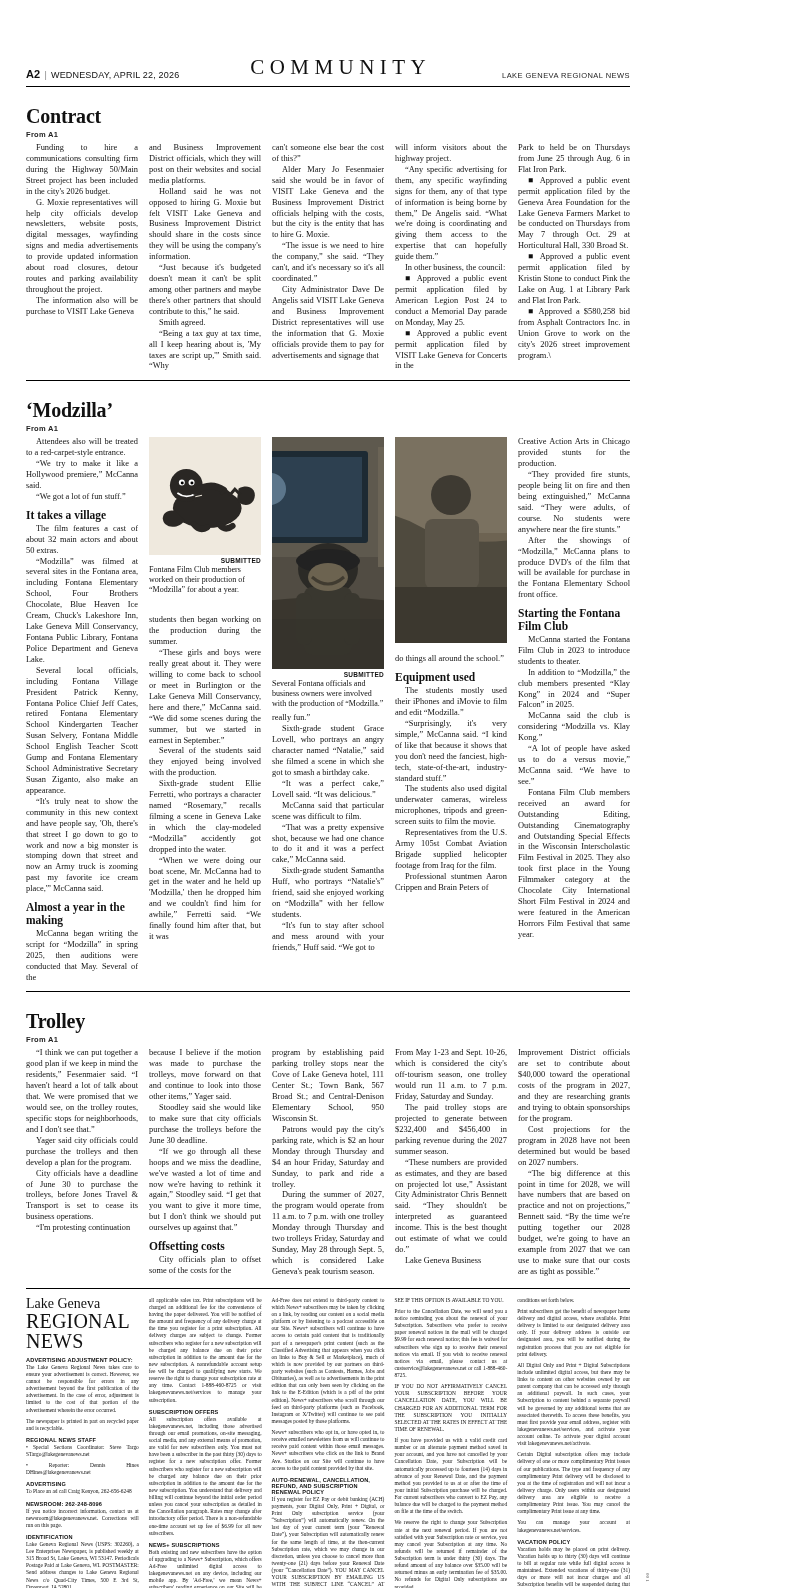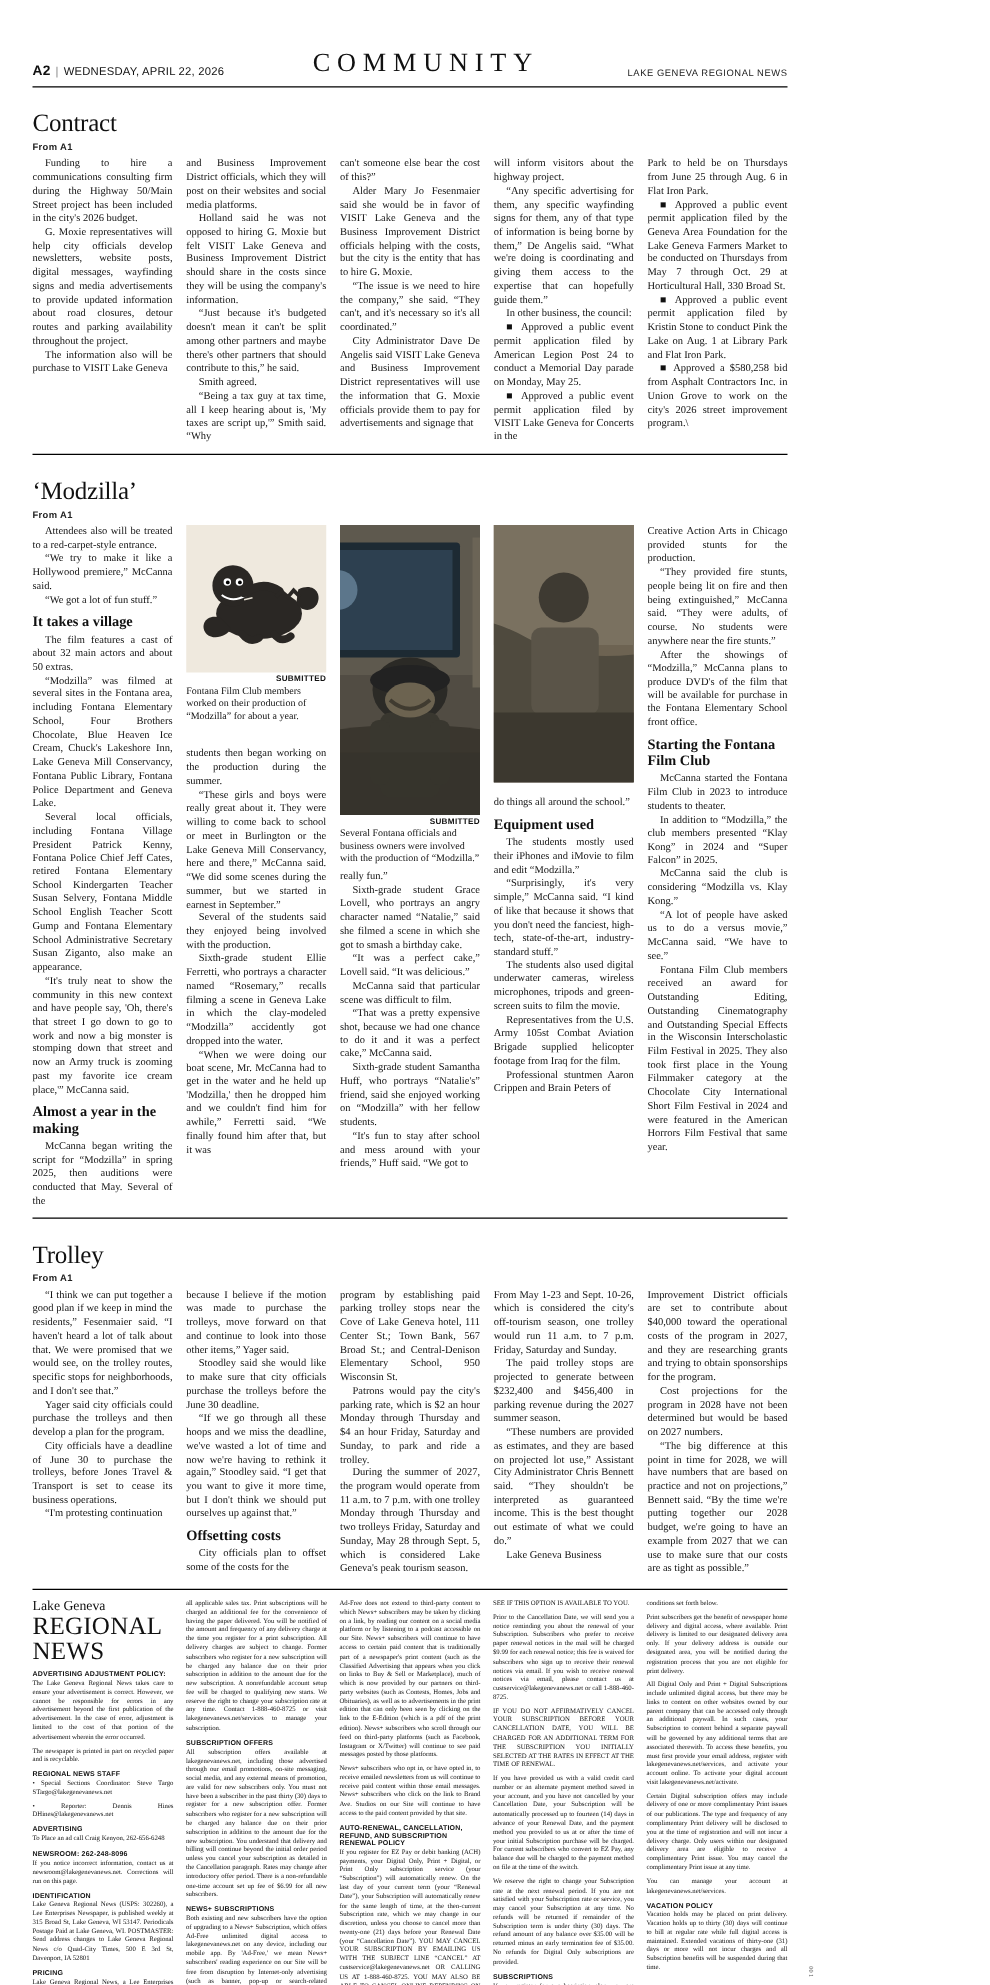--- a/index.html
+++ b/index.html
@@ -4,38 +4,38 @@
 <style>
   * { box-sizing: border-box; }
   html, body { margin:0; padding:0; }
   body {
     width: 792px;
     height: 1588px;
     background: #ffffff;
     font-family: "Liberation Serif", serif;
     color: #111;
   }
-  .page { position: relative; width: 656px; height: 1588px; padding: 0 26px; }
+  .page { position: relative; width: 656px; height: 1588px; padding: 17px 26px; }
 
   
   .topbar { display:flex; align-items:flex-end; justify-content:space-between;
             padding-top: 38px; }
   .topbar .left { font-family:"Liberation Sans", sans-serif; font-size:9px; letter-spacing:.02em; }
   .topbar .left .pg { font-weight:bold; font-size:11px; }
   .topbar .left .sep { color:#888; margin:0 4px; }
   .topbar .center { font-family:"Liberation Serif", serif; font-size:21px;
                     letter-spacing:.26em; text-transform:uppercase; }
   .topbar .right { font-family:"Liberation Sans", sans-serif; font-size:7.5px;
                    letter-spacing:.06em; color:#222; }
   .rule-top { border-bottom:1px solid #000; margin-top:6px; }
 
   
   .section { padding-top: 10px; }
   .sect-rule { border-top: 1px solid #000; margin-top: 8px; }
-  .headline { font-family:"Liberation Serif", serif; font-weight:normal;
+  .headline { font-family:"Liberation Serif", serif; font-weight:bold;
               font-size:20px; letter-spacing:-0.01em; margin:8px 0 2px 0; }
   .fromline { font-family:"Liberation Sans", sans-serif; font-size:7.5px;
               font-weight:bold; letter-spacing:.04em; color:#222; margin-bottom:4px;}
   .cols { display:flex; gap:11px; }
   .col { flex:1 1 0; min-width:0; }
   p.body { font-size:8.4px; line-height:1.3; text-align:justify; margin:0;
            text-indent:10px; hyphens:auto; }
   p.body.first { text-indent:10px; }
   p.body + p.body { margin-top:0; }
   .subhead { font-family:"Liberation Serif", serif; font-weight:bold;
@@ -49,21 +49,21 @@
   .caption { font-size:8px; line-height:1.25; margin-top:1px; }
 
   
   .mod-art { height:118px; background:#efe9de; display:flex; align-items:center; justify-content:center; }
   .photo-club { height:232px; background:linear-gradient(180deg,#6e6a60 0%,#4c4840 55%,#3a372f 100%); }
   .photo-officials { height:206px; background:linear-gradient(180deg,#7e7463 0%,#5d5547 60%,#403a30 100%); }
 
   
   .legal-rule { border-top:1px solid #000; margin-top:10px; }
   .nameplate { font-family:"Liberation Serif", serif; line-height:1; }
-  .np1 { font-size:11px; }
+  .np1 { font-size:14px; }
   .np2 { font-size:20px; letter-spacing:.01em; }
   .legal-cols { display:flex; gap:10px; margin-top:8px; }
   .legal-col { flex:1 1 0; min-width:0; }
   .legal-col p { font-size:5.4px; line-height:1.32; text-align:justify; margin:0 0 4px 0; }
   .lh { font-family:"Liberation Sans", sans-serif; font-weight:bold;
         font-size:5.6px; letter-spacing:.03em; margin:5px 0 1px 0; }
   .foot-num { position:absolute; right:6px; bottom:6px; font-size:5px; color:#555;
               writing-mode:vertical-rl; }
 </style>
 </head>

